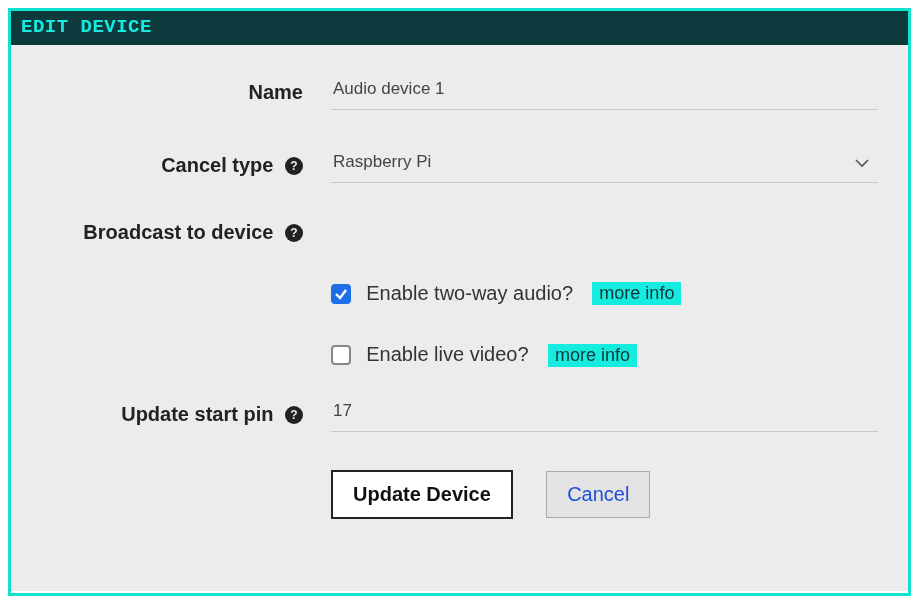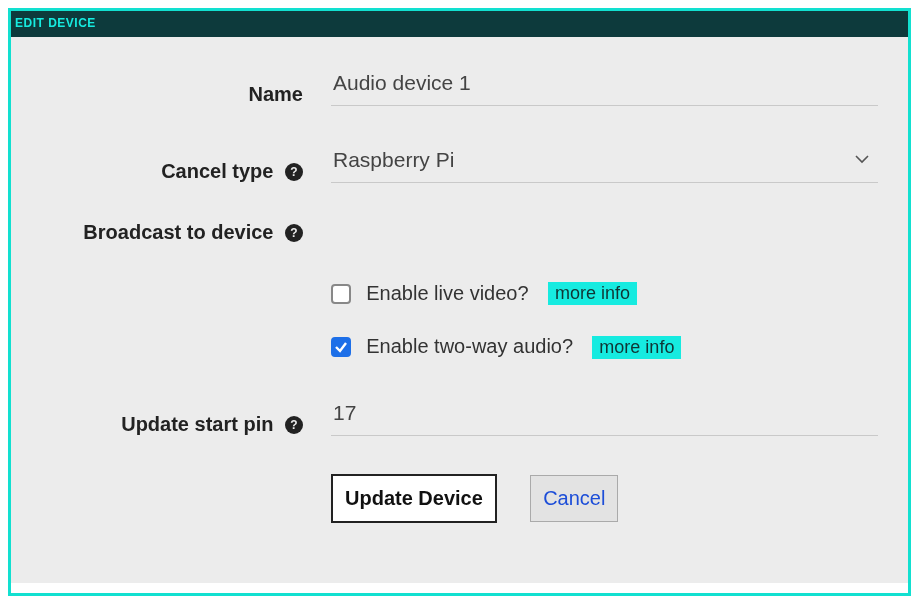--- a/index.html
+++ b/index.html
@@ -13,52 +13,53 @@
   }
   .panel {
     border: 3px solid #12e0d0;
     width: 903px;
     height: 588px;
   }
   .panel-header {
     background: #0d3a3c;
     color: #16ebe0;
     font-weight: 700;
-    font-size: 12px;
+    font-size: 19px;
     letter-spacing: 0.5px;
-    padding: 5px 10px 7px 4px;
+    padding: 5px 10px 7px 10px;
+    font-family: Liberation Mono, monospace;
   }
   .panel-body {
     background: #ececec;
     padding: 30px 30px 20px 30px;
     height: calc(100% - 36px);
   }
   .row {
     display: flex;
-    align-items: flex-end;
+    align-items: center;
     margin-bottom: 38px;
   }
   .row.tight { margin-bottom: 30px; }
   .label-col {
     width: 290px;
     text-align: right;
     padding-right: 28px;
     font-weight: 600;
     color: #222;
     font-size: 20px;
   }
   .field-col {
     flex: 1;
     position: relative;
   }
   .text-input, .select {
     width: 100%;
     border: none;
     background: transparent;
-    font-size: 21px;
+    font-size: 17px;
     color: #444;
     padding: 4px 2px 10px 2px;
     border-bottom: 1px solid #c9c9c9;
     font-family: inherit;
   }
   .select {
     appearance: none;
     -webkit-appearance: none;
     padding-right: 30px;
     cursor: pointer;
@@ -114,21 +115,21 @@
     background: #16ebe0;
     color: #103534;
     font-size: 18px;
     padding: 1px 7px 2px 7px;
     margin-left: 14px;
     cursor: pointer;
     vertical-align: middle;
   }
   .btn {
     font-size: 20px;
-    padding: 11px 12px;
+    padding: 11px 20px;
     cursor: pointer;
     font-family: inherit;
   }
   .btn-primary {
     background: #fff;
     border: 2px solid #222;
     font-weight: 600;
     color: #111;
   }
   .btn-secondary {
@@ -165,47 +166,47 @@
               <path d="M2 5 L8 11 L14 5" fill="none" stroke="#555" stroke-width="1.6"></path>
             </svg>
         </span>
       </div>
     </div>
 
     <div class="row">
       <div class="label-col">
         <span>Broadcast to device</span>
         <span class="help-icon">?</span>
-      </div>
-    </div>
-
-    <div class="row tight">
-      <div class="label-col"></div>
-      <div class="field-col">
-        <span class="cb">
-          
-        </span>
-        <span class="cb-label">Enable live video?</span>
-        <span class="badge">more info</span>
       </div>
     </div>
 
     <div class="row">
       <div class="label-col"></div>
       <div class="field-col">
         <span class="cb checked">
           <svg width="14" height="14" viewBox="0 0 14 14">
               <path d="M2 7 L6 11 L12 3" fill="none" stroke="#fff" stroke-width="2.4"></path>
             </svg>
         </span>
         <span class="cb-label">Enable two-way audio?</span>
         <span class="badge">more info</span>
       </div>
     </div>
 
+    <div class="row tight">
+      <div class="label-col"></div>
+      <div class="field-col">
+        <span class="cb">
+          
+        </span>
+        <span class="cb-label">Enable live video?</span>
+        <span class="badge">more info</span>
+      </div>
+    </div>
+
     <div class="row">
       <div class="label-col">
         <span>Update start pin</span>
         <span class="help-icon">?</span>
       </div>
       <div class="field-col">
         <input class="text-input" type="text" value="17" style="">
       </div>
     </div>
 

